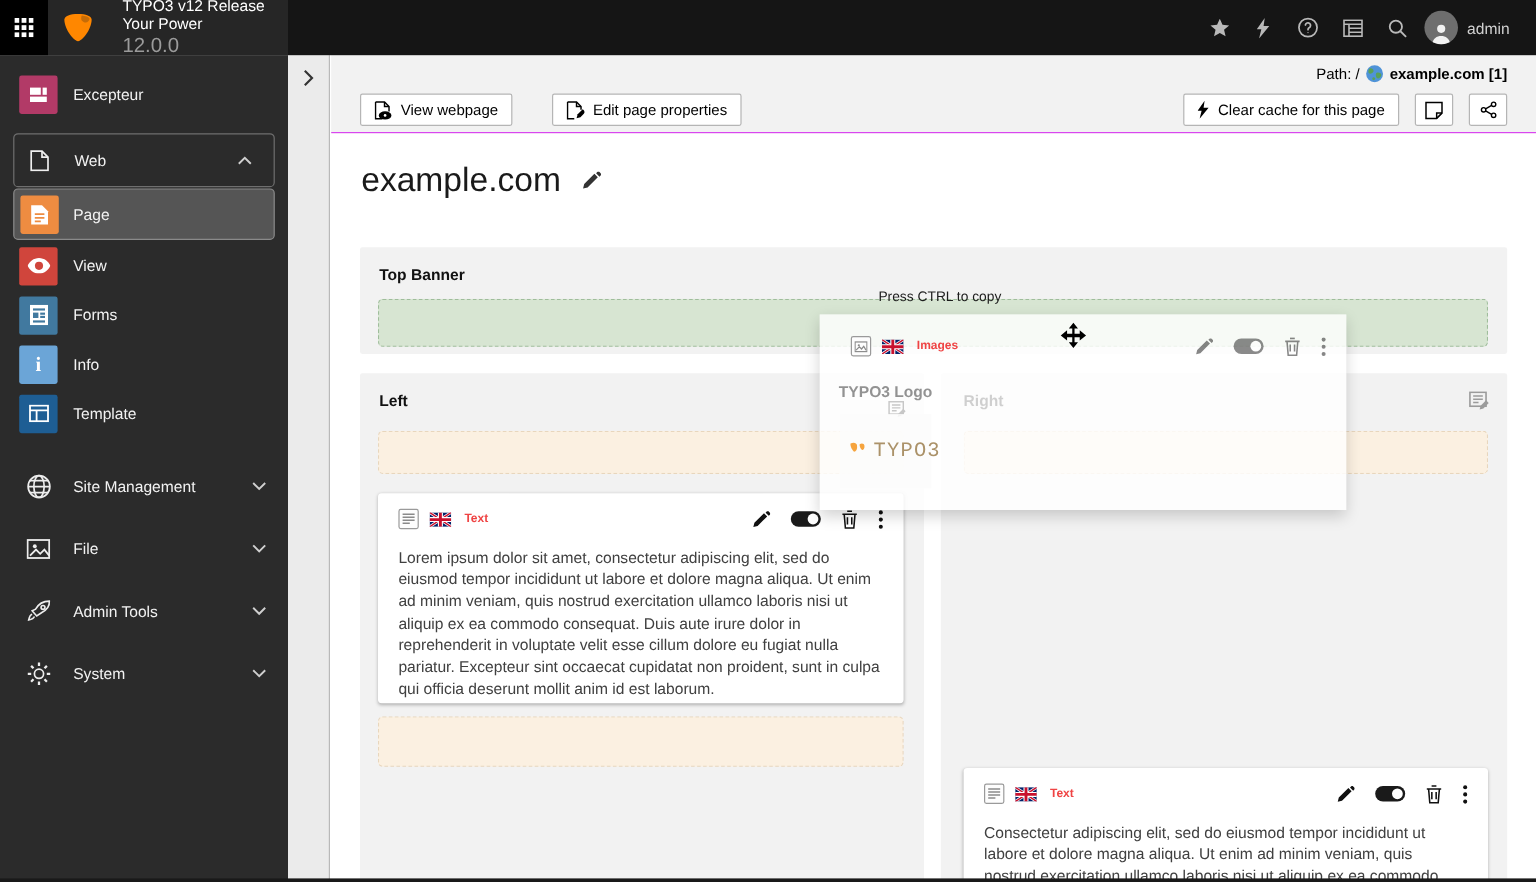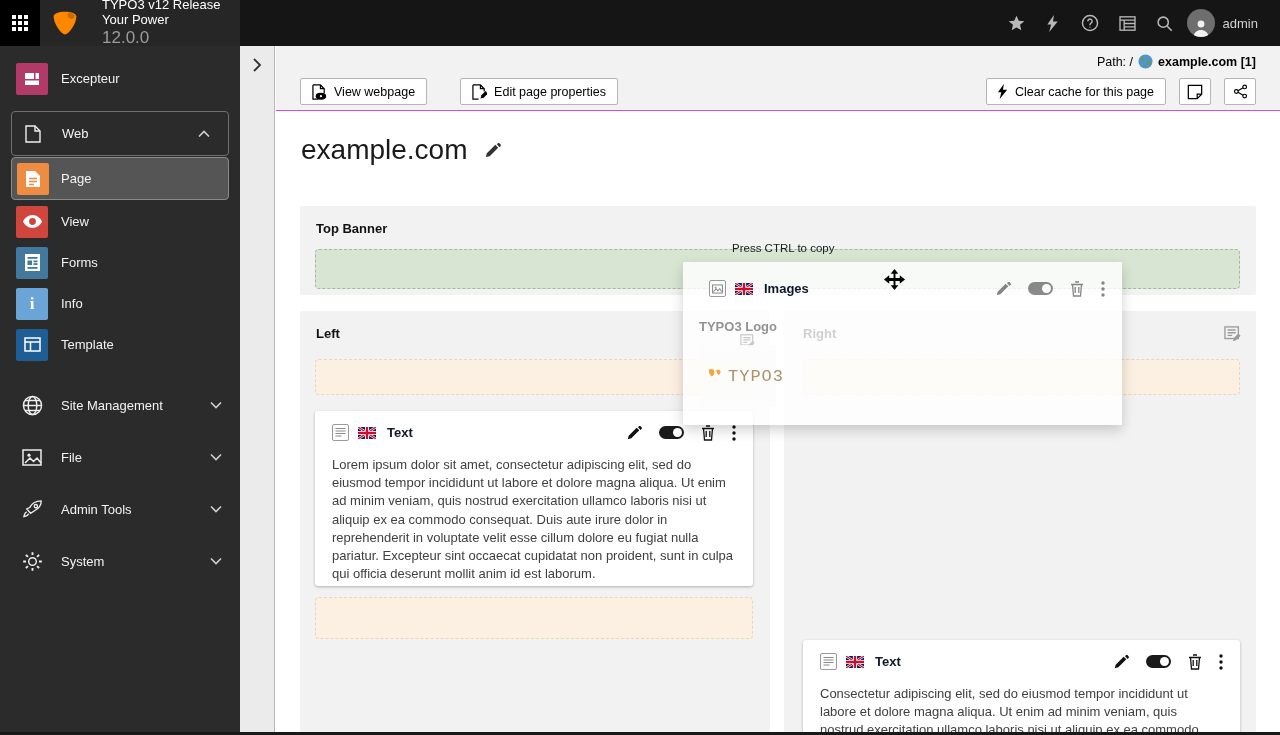--- a/index.html
+++ b/index.html
@@ -68,21 +68,21 @@
   .dz-green { background:#d7e5d2; border-color:#9fbd9b; }
   .dz-peach { background:#fbf0e1; border-color:#e8d6bd; }
 
   .panel-topbanner { left:24px; top:94px; width:956px; height:89px; }
   .panel-left  { left:24px;  top:199px; width:470px; height:424px; }
   .panel-right { left:508px; top:199px; width:472px; height:424px; }
 
   .card { position:absolute; background:#fff; border-radius:3px; box-shadow:0 1px 3px rgba(0,0,0,.28);
     overflow:hidden; }
   .card-header { display:flex; align-items:center; gap:9px; padding:13px 17px 6px 17px; }
-  .ct-title { font-size:13px; font-weight:bold; color:#0f172a; margin-left:2px; }
+  .ct-title { font-size:10px; font-weight:bold; color:#ef4444; margin-left:2px; }
   .card-actions { margin-left:auto; display:flex; align-items:center; gap:17px; }
   .act { color:#1a1a1a; cursor:pointer; display:flex; align-items:center; }
   .toggle-pill { width:25px; height:13px; background:#1a1a1a; border-radius:7px; position:relative; }
   .toggle-pill::after { content:""; position:absolute; right:2px; top:2px; width:9px; height:9px;
     border-radius:50%; background:#fff; }
   .card-body { padding:9px 17px 14px 17px; font-size:13px; line-height:18.2px; color:#404040; }
 
   .ct-icon { width:17px; height:17px; border:1px solid #9a9a9a; border-radius:2px; background:#fdfdfd;
     display:flex; align-items:center; justify-content:center; color:#8a8a8a; flex:none; }
   .flag { width:18px; height:12px; flex:none; display:flex; }

